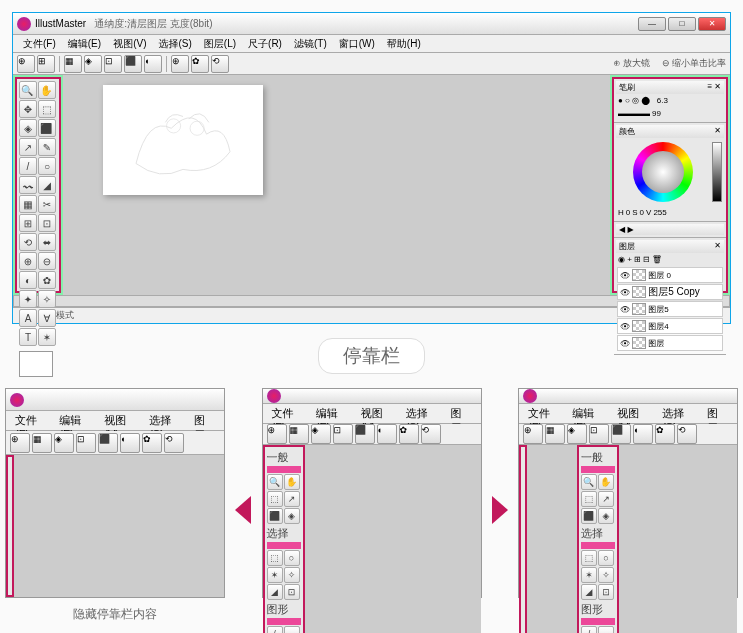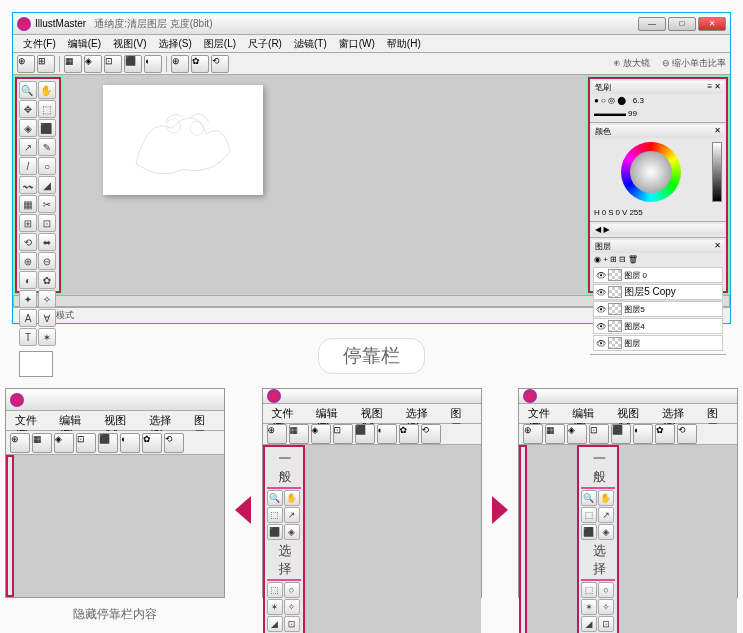--- a/index.html
+++ b/index.html
@@ -15,21 +15,21 @@
 .toolbar{height:22px;background:#f0f0f0;display:flex;align-items:center;padding:0 4px;gap:2px;border-bottom:1px solid #aaa;font-size:9px}
 .tbtn{width:18px;height:18px;background:linear-gradient(#fff,#ddd);border:1px solid #999;border-radius:2px}
 .tsep{width:1px;height:16px;background:#aaa;margin:0 2px}
 .workspace{display:flex;height:220px;position:relative}
 .toolbox{width:46px;background:#e8e8e8;border:2px solid #c2185b;margin:2px;display:flex;flex-wrap:wrap;align-content:flex-start;padding:2px;gap:1px}
 .tool{width:18px;height:18px;background:linear-gradient(#fff,#e0e0e0);border:1px solid #aaa;border-radius:2px;display:flex;align-items:center;justify-content:center;font-size:10px;color:#444}
 .canvas-area{flex:1;background:#ccc;position:relative;overflow:hidden}
 .canvas{position:absolute;left:40px;top:10px;width:160px;height:110px;background:#fff;box-shadow:2px 2px 6px rgba(0,0,0,.3)}
 .sketch{position:absolute;inset:8px;opacity:.3}
 .sketch svg{width:100%;height:100%}
-.panels{width:140px;background:#e8e8e8;border:2px solid #c2185b;margin:2px;display:flex;flex-direction:column;font-size:8px}
+.panels{width:116px;background:#e8e8e8;border:2px solid #c2185b;margin:2px;display:flex;flex-direction:column;font-size:8px}
 .panel{border-bottom:1px solid #aaa;padding:2px}
 .panel-hdr{background:linear-gradient(#f8f8f8,#e0e0e0);font-size:8px;padding:1px 3px;display:flex;justify-content:space-between}
 .brush-row{display:flex;align-items:center;gap:2px;padding:2px;font-size:8px}
 .colorwheel{width:60px;height:60px;border-radius:50%;background:conic-gradient(red,yellow,lime,cyan,blue,magenta,red);margin:4px auto;position:relative}
 .colorwheel::after{content:"";position:absolute;inset:15%;border-radius:50%;background:radial-gradient(circle,#fff,#888)}
 .slider{width:10px;height:60px;background:linear-gradient(#fff,#000);margin:4px 2px;border:1px solid #888}
 .color-row{display:flex;justify-content:center}
 .layer-item{height:16px;background:#fff;border:1px solid #ccc;margin:1px;display:flex;align-items:center;padding:0 2px;gap:2px}
 .layer-thumb{width:14px;height:12px;background:repeating-conic-gradient(#ccc 0 25%,#fff 0 50%) 0 0/6px 6px;border:1px solid #999}
 .statusbar{height:16px;background:#f0f0f0;border-top:1px solid #aaa;font-size:9px;padding:1px 6px;color:#555}
@@ -40,21 +40,21 @@
 .mini{width:220px;height:210px;border:1px solid #999;background:#e8e8e8;display:flex;flex-direction:column}
 .mini .menubar{font-size:11px;height:20px}
 .mini .menubar span{padding:2px 5px}
 .mini .toolbar{height:24px}
 .mini .toolbar .tbtn{width:20px;height:20px}
 .mini-body{flex:1;background:#ccc;position:relative;display:flex}
 .mini-toolbox{width:42px;background:#e8e8e8;border:2px solid #c2185b;display:flex;flex-wrap:wrap;align-content:flex-start;padding:2px;gap:1px}
 .mini-toolbox.collapsed{width:8px;padding:0}
 .mini-toolbox.moved{margin-left:50px}
 .mini-tool{width:16px;height:16px;background:linear-gradient(#fff,#e0e0e0);border:1px solid #aaa;border-radius:2px;font-size:9px;text-align:center;line-height:14px;color:#444}
-.mini-section{font-size:13px;color:#444;width:100%;padding:1px 12px;border-bottom:2px solid #ec4899}
+.mini-section{font-size:11px;color:#444;width:100%;padding:1px 0;border-bottom:7px solid #ec4899}
 .arrow{width:0;height:0;border-top:14px solid transparent;border-bottom:14px solid transparent;margin:0 2px}
 .arrow.left{border-right:16px solid #c2185b}
 .arrow.right{border-left:16px solid #c2185b}
 .mini-label{text-align:center;font-size:12px;color:#666;padding:8px 0}
 .watermark{position:absolute;right:10px;bottom:40px;font-size:14px;color:#2a6;font-weight:bold;text-shadow:1px 1px 0 #fff}
 .watermark .url{font-size:10px;color:#888;font-weight:normal}
 </style>
 </head>
 <body>
 

